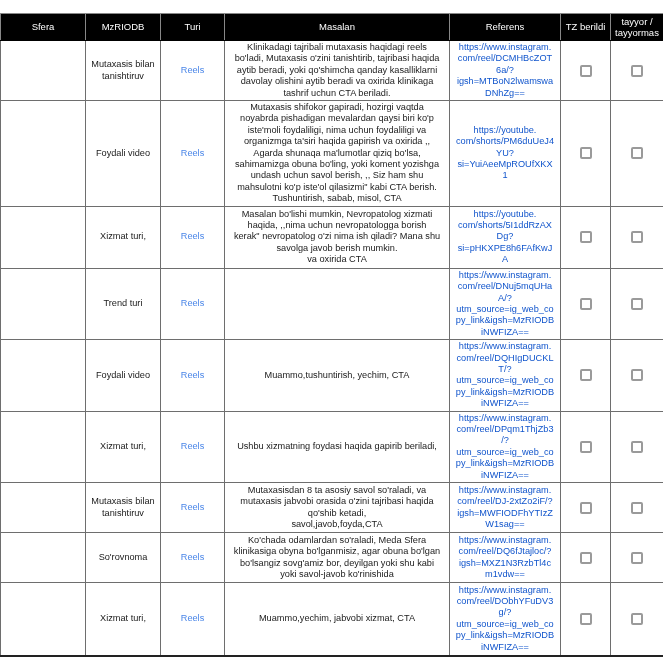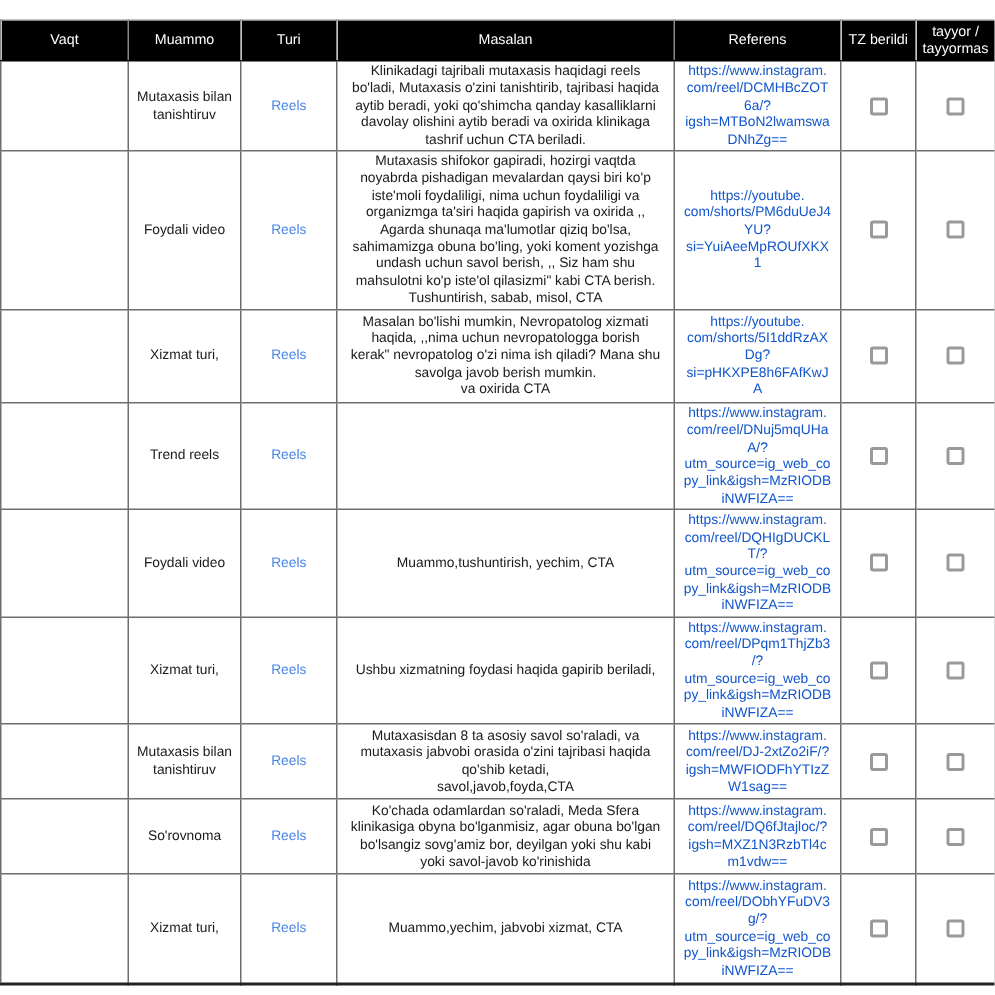--- a/index.html
+++ b/index.html
@@ -29,22 +29,22 @@
     <col style="width:85px">
         <col style="width:75px">
         <col style="width:64px">
     <col style="width:225px">
         <col style="width:111px">
         <col style="width:50px">
     <col style="width:53px">
   </colgroup>
   <thead>
     <tr>
-      <th>Vaqt</th>
-      <th>Muammo</th>
+      <th>Sfera</th>
+      <th>MzRIODB</th>
       <th>Turi</th>
       <th>Masalan</th>
       <th>Referens</th>
       <th>TZ berildi</th>
       <th>tayyor /
 tayyormas</th>
     </tr>
   </thead>
   <tbody>
     <tr class="r1">
@@ -97,21 +97,21 @@
       <td><a class="ref">https://youtube.
 com/shorts/5I1ddRzAX
 Dg?
 si=pHKXPE8h6FAfKwJ
 A</a></td>
       <td><span class="cb"></span></td>
       <td><span class="cb"></span></td>
     </tr>
     <tr class="r4">
       <td></td>
-      <td>Trend reels</td>
+      <td>Trend turi</td>
       <td><a class="reels">Reels</a></td>
       <td class="prelines"></td>
       <td><a class="ref">https://www.instagram.
 com/reel/DNuj5mqUHa
 A/?
 utm_source=ig_web_co
 py_link&amp;igsh=MzRIODB
 iNWFIZA==</a></td>
       <td><span class="cb"></span></td>
       <td><span class="cb"></span></td>

